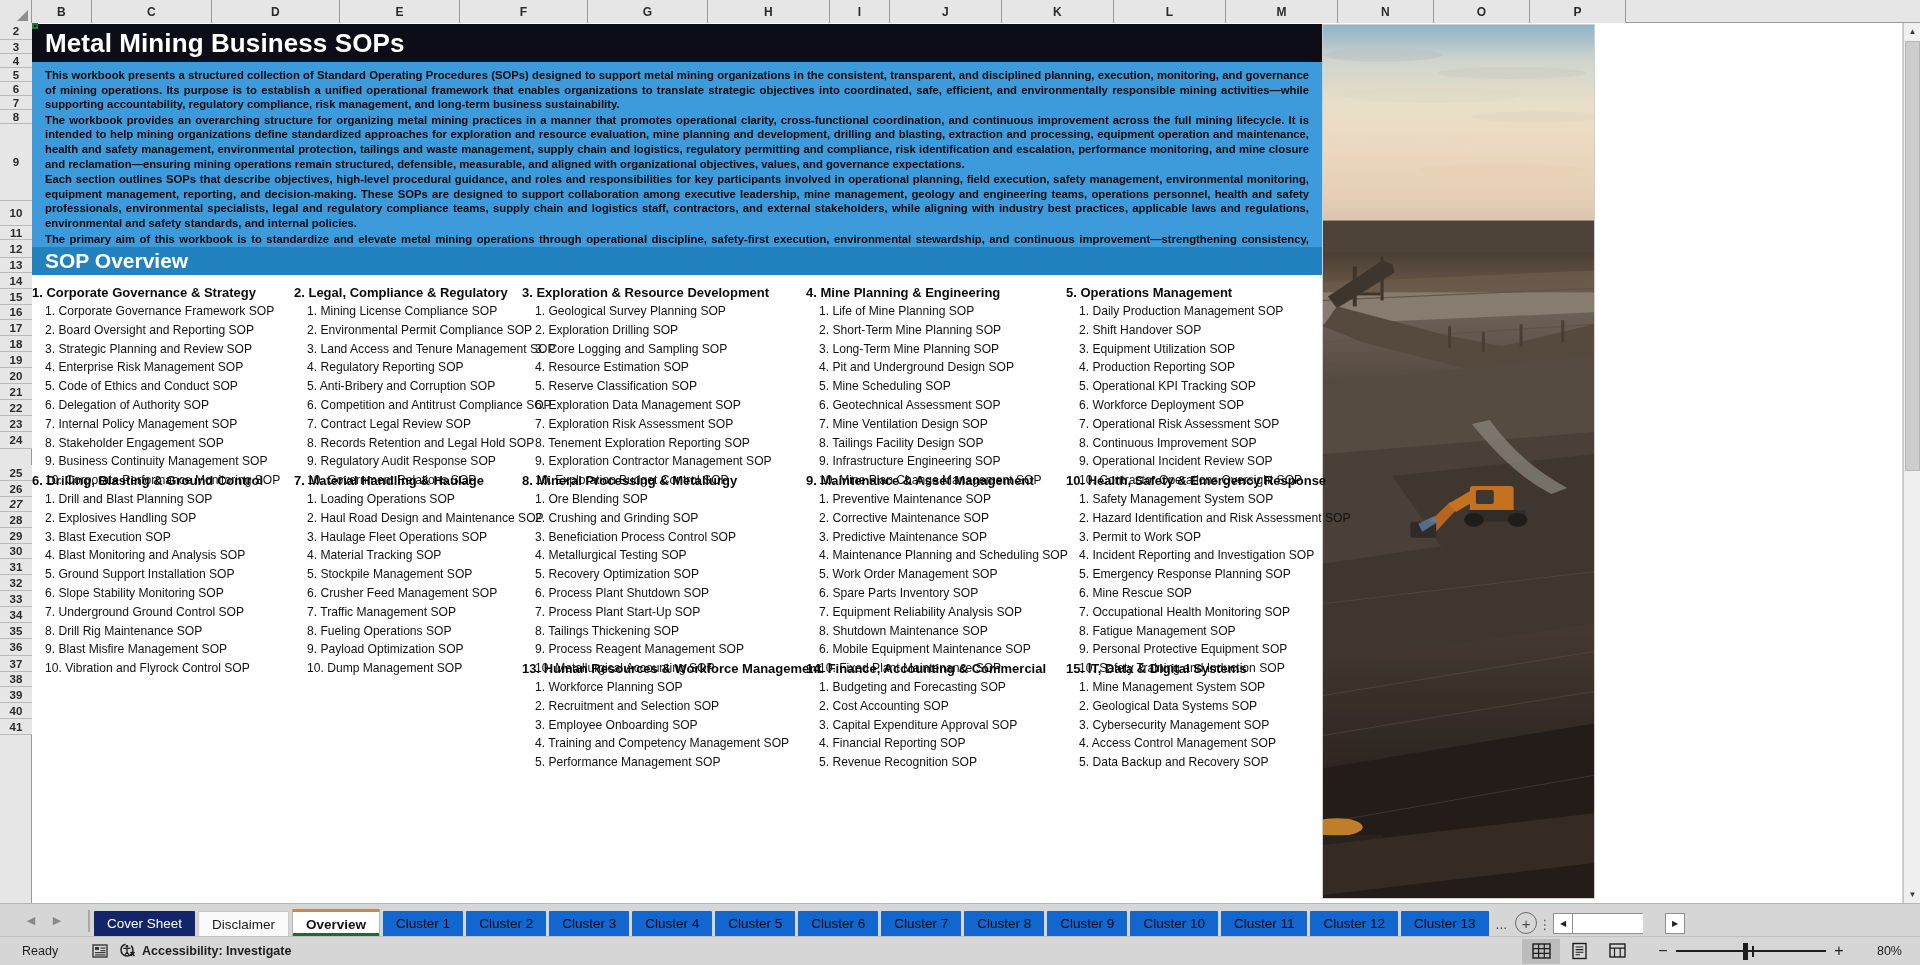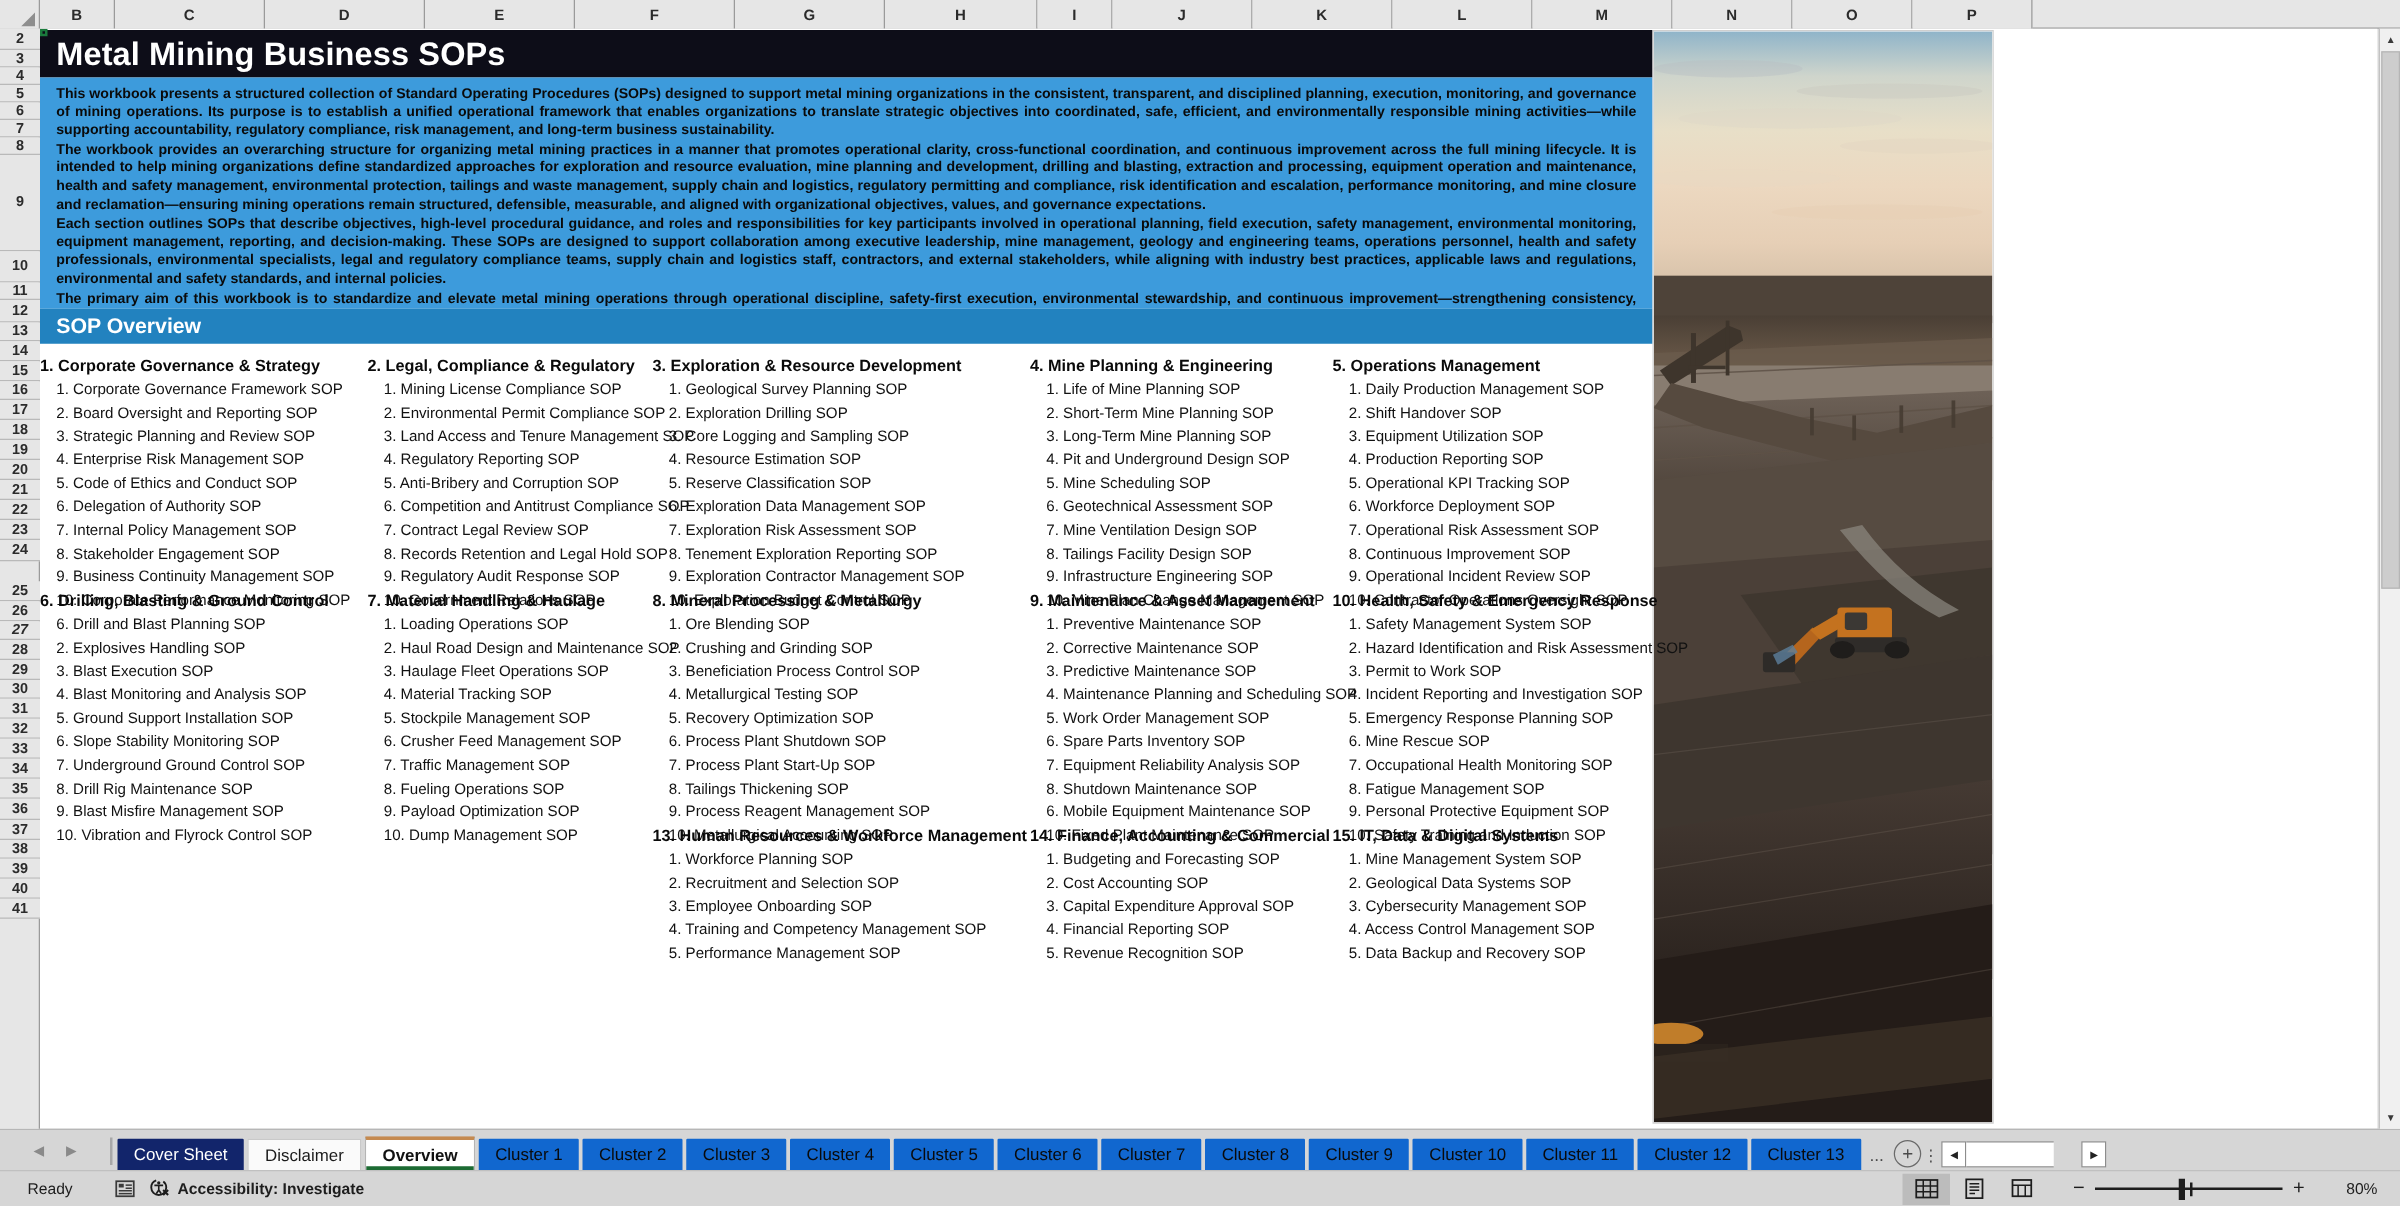--- a/index.html
+++ b/index.html
@@ -95,21 +95,21 @@
     line-height: 14.6px;
     font-weight: 600;
     text-align: justify;
     margin-bottom: 1px;
   }
   .section-band {
     position: absolute; left: 0; top: 224px;
     width: 1290px; height: 28px;
     background: #2282bf;
     color: #ffffff;
-    font-size: 17px; font-weight: bold;
+    font-size: 21px; font-weight: bold;
     display: flex; align-items: center;
     padding-left: 13px;
   }
 
   
   .mine-photo {
     position: absolute;
     left: 1290px; top: 1px;
     width: 273px; height: 875px;
     overflow: hidden;
@@ -123,21 +123,21 @@
     width: 1290px; height: 612px;
   }
   .sop-block-row { position: relative; width: 1290px; height: 188px; }
   .sop-col {
     position: absolute; top: 0;
     width: 272px;
   }
   .sop-col.c0 { left: 0px; }
   .sop-col.c1 { left: 262px; }
   .sop-col.c2 { left: 490px; }
-  .sop-col.c3 { left: 792px; }
+  .sop-col.c3 { left: 774px; }
   .sop-col.c4 { left: 1034px; }
   .sop-title {
     font-size: 13px; font-weight: bold; color: #0a0a0a;
     white-space: nowrap; height: 19px; line-height: 19px;
   }
   .sop-item {
     font-size: 12.1px; color: #111111; font-weight: 500;
     white-space: nowrap; height: 18.8px; line-height: 18.8px;
     padding-left: 13px;
   }
@@ -494,21 +494,21 @@
             <div class="sop-item">6. Workforce Deployment SOP</div>
             <div class="sop-item">7. Operational Risk Assessment SOP</div>
             <div class="sop-item">8. Continuous Improvement SOP</div>
             <div class="sop-item">9. Operational Incident Review SOP</div>
             <div class="sop-item">10. Contractor Operations Oversight SOP</div>
           </div>
         </div>
       <div class="sop-block-row" id="sop-row-1">
           <div class="sop-col c0">
             <div class="sop-title">6. Drilling, Blasting &amp; Ground Control</div>
-            <div class="sop-item">6. Drill and Blast Planning SOP</div>
+            <div class="sop-item">1. Drill and Blast Planning SOP</div>
             <div class="sop-item">2. Explosives Handling SOP</div>
             <div class="sop-item">3. Blast Execution SOP</div>
             <div class="sop-item">4. Blast Monitoring and Analysis SOP</div>
             <div class="sop-item">5. Ground Support Installation SOP</div>
             <div class="sop-item">6. Slope Stability Monitoring SOP</div>
             <div class="sop-item">7. Underground Ground Control SOP</div>
             <div class="sop-item">8. Drill Rig Maintenance SOP</div>
             <div class="sop-item">9. Blast Misfire Management SOP</div>
             <div class="sop-item">10. Vibration and Flyrock Control SOP</div>
           </div>

